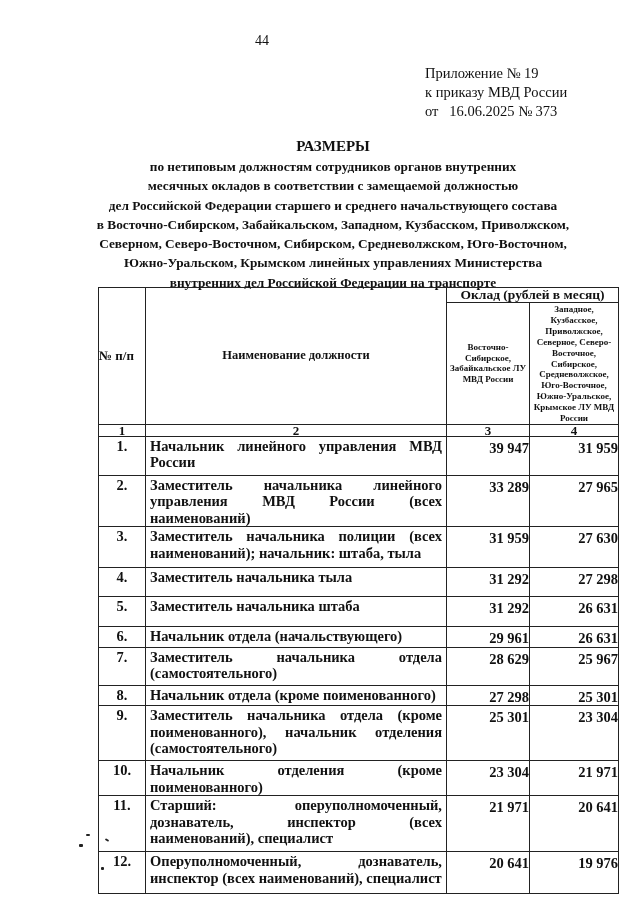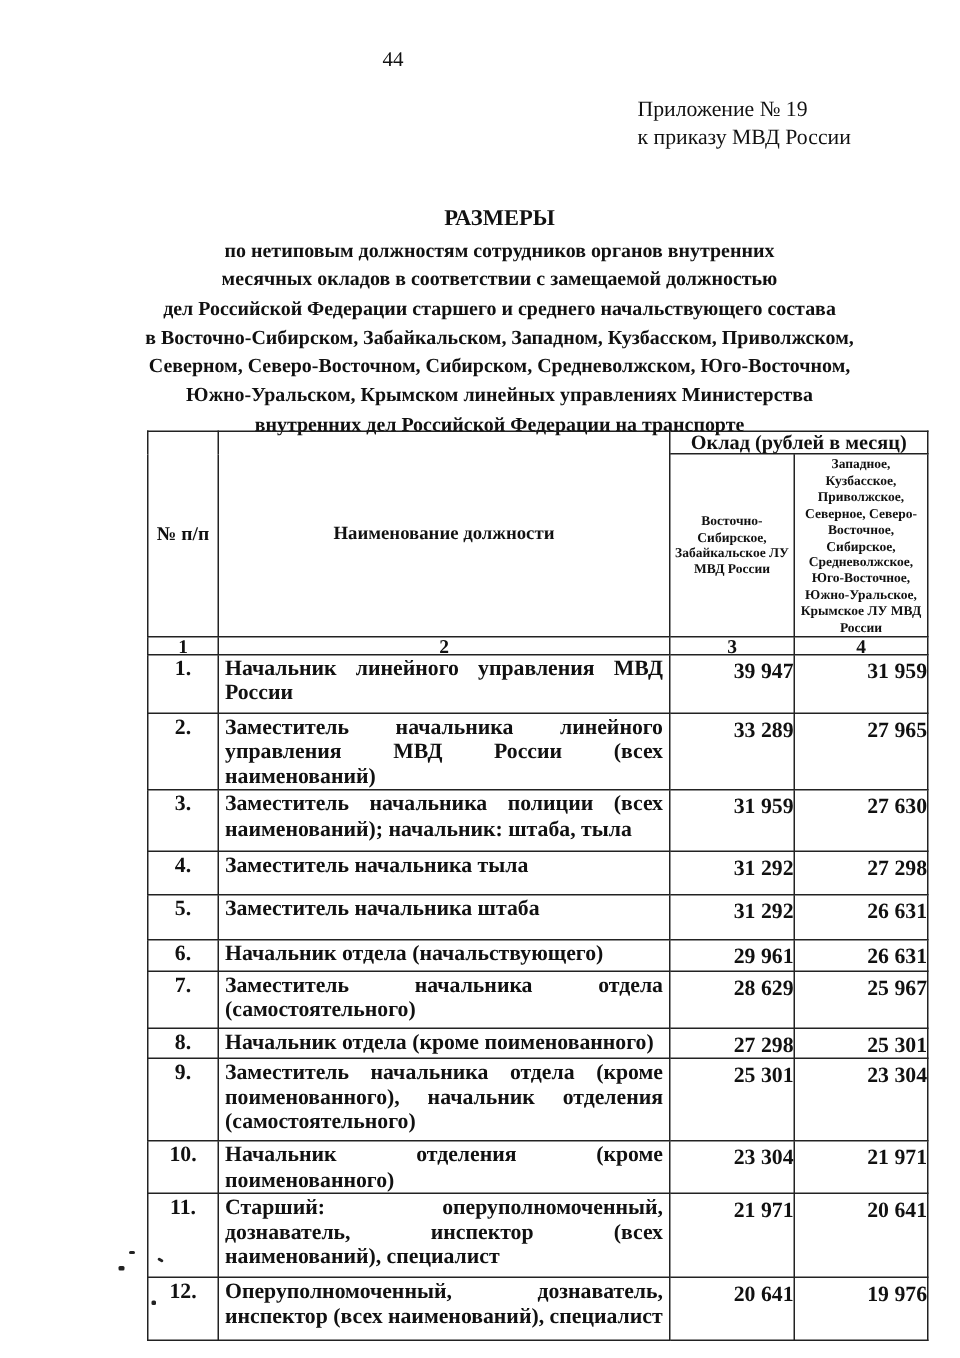--- a/index.html
+++ b/index.html
@@ -9,21 +9,21 @@
   .appendix { position: absolute; left: 425px; top: 64px; font-size: 14.5px; line-height: 19px; }
   .appendix .date-line span { display: inline-block; }
   .title-block { position: absolute; left: 68px; width: 530px; top: 137px; text-align: center; font-weight: bold; }
   .title-block .main-title { font-size: 15px; line-height: 19px; margin-bottom: 1px; }
   .title-block .subtitle { font-size: 13.3px; line-height: 19.3px; }
   table.salary-table { position: absolute; left: 98px; top: 287px; width: 520px; border-collapse: collapse;
                        font-size: 14.5px; table-layout: fixed; }
   table.salary-table td, table.salary-table th { border: 1.2px solid #222; padding: 0; vertical-align: top; font-weight: bold; }
   col.c1 { width: 47px; } col.c2 { width: 301px; } col.c3 { width: 83px; } col.c4 { width: 89px; }
   .h-okl { text-align: center; height: 14px; line-height: 14px; font-size: 13.5px; }
-  .h-num { text-align: center; vertical-align: middle !important; font-size: 13px; line-height: 14px; }
+  .h-num { text-align: left; vertical-align: middle !important; font-size: 13px; line-height: 14px; }
   .h-name { text-align: center; vertical-align: middle !important; font-size: 12.5px; }
   .h-col3 { text-align: center; vertical-align: middle !important; font-size: 9px; line-height: 10.8px; }
   .h-col4 { text-align: center; font-size: 9px; line-height: 10.9px; padding-top: 1px !important; height: 118px; }
   .idx-row td { text-align: center; font-size: 13px; line-height: 11px; height: 11px; }
   .r td.num { text-align: center; padding-top: 1px; }
   .r td.name { text-align: justify; text-align-last: left; padding: 1px 4px 0 4px; line-height: 16.5px; }
   .r td.val { text-align: right; padding-top: 3px; line-height: 16.5px; }
   .r1 td { height: 35px; } .r2 td { height: 37px; } .r3 td { height: 37px; }
   .r4 td { height: 25px; } .r5 td { height: 26px; } .r6 td { height: 16px; }
   .r7 td { height: 34px; } .r8 td { height: 16px; } .r9 td { height: 51px; }
@@ -33,20 +33,23 @@
   .marks span { position: absolute; background: #222; border-radius: 1px; }
 </style>
 </head>
 <body>
 
 <div class="page-number">44</div>
 
 <div class="appendix">
   <div>Приложение № 19</div>
   <div>к приказу МВД России</div>
+  <div class="date-line">
+    <span>от</span>&nbsp;&nbsp;&nbsp;<span>16.06.2025 № 373</span>
+  </div>
 </div>
 
 <div class="title-block">
   <div class="main-title">РАЗМЕРЫ</div>
   <div class="subtitle">по нетиповым должностям сотрудников органов внутренних</div>
   <div class="subtitle">месячных окладов в соответствии с замещаемой должностью</div>
   <div class="subtitle">дел Российской Федерации старшего и среднего начальствующего состава</div>
   <div class="subtitle">в Восточно-Сибирском, Забайкальском, Западном, Кузбасском, Приволжском,</div>
   <div class="subtitle">Северном, Северо-Восточном, Сибирском, Средневолжском, Юго-Восточном,</div>
   <div class="subtitle">Южно-Уральском, Крымском линейных управлениях Министерства</div>

